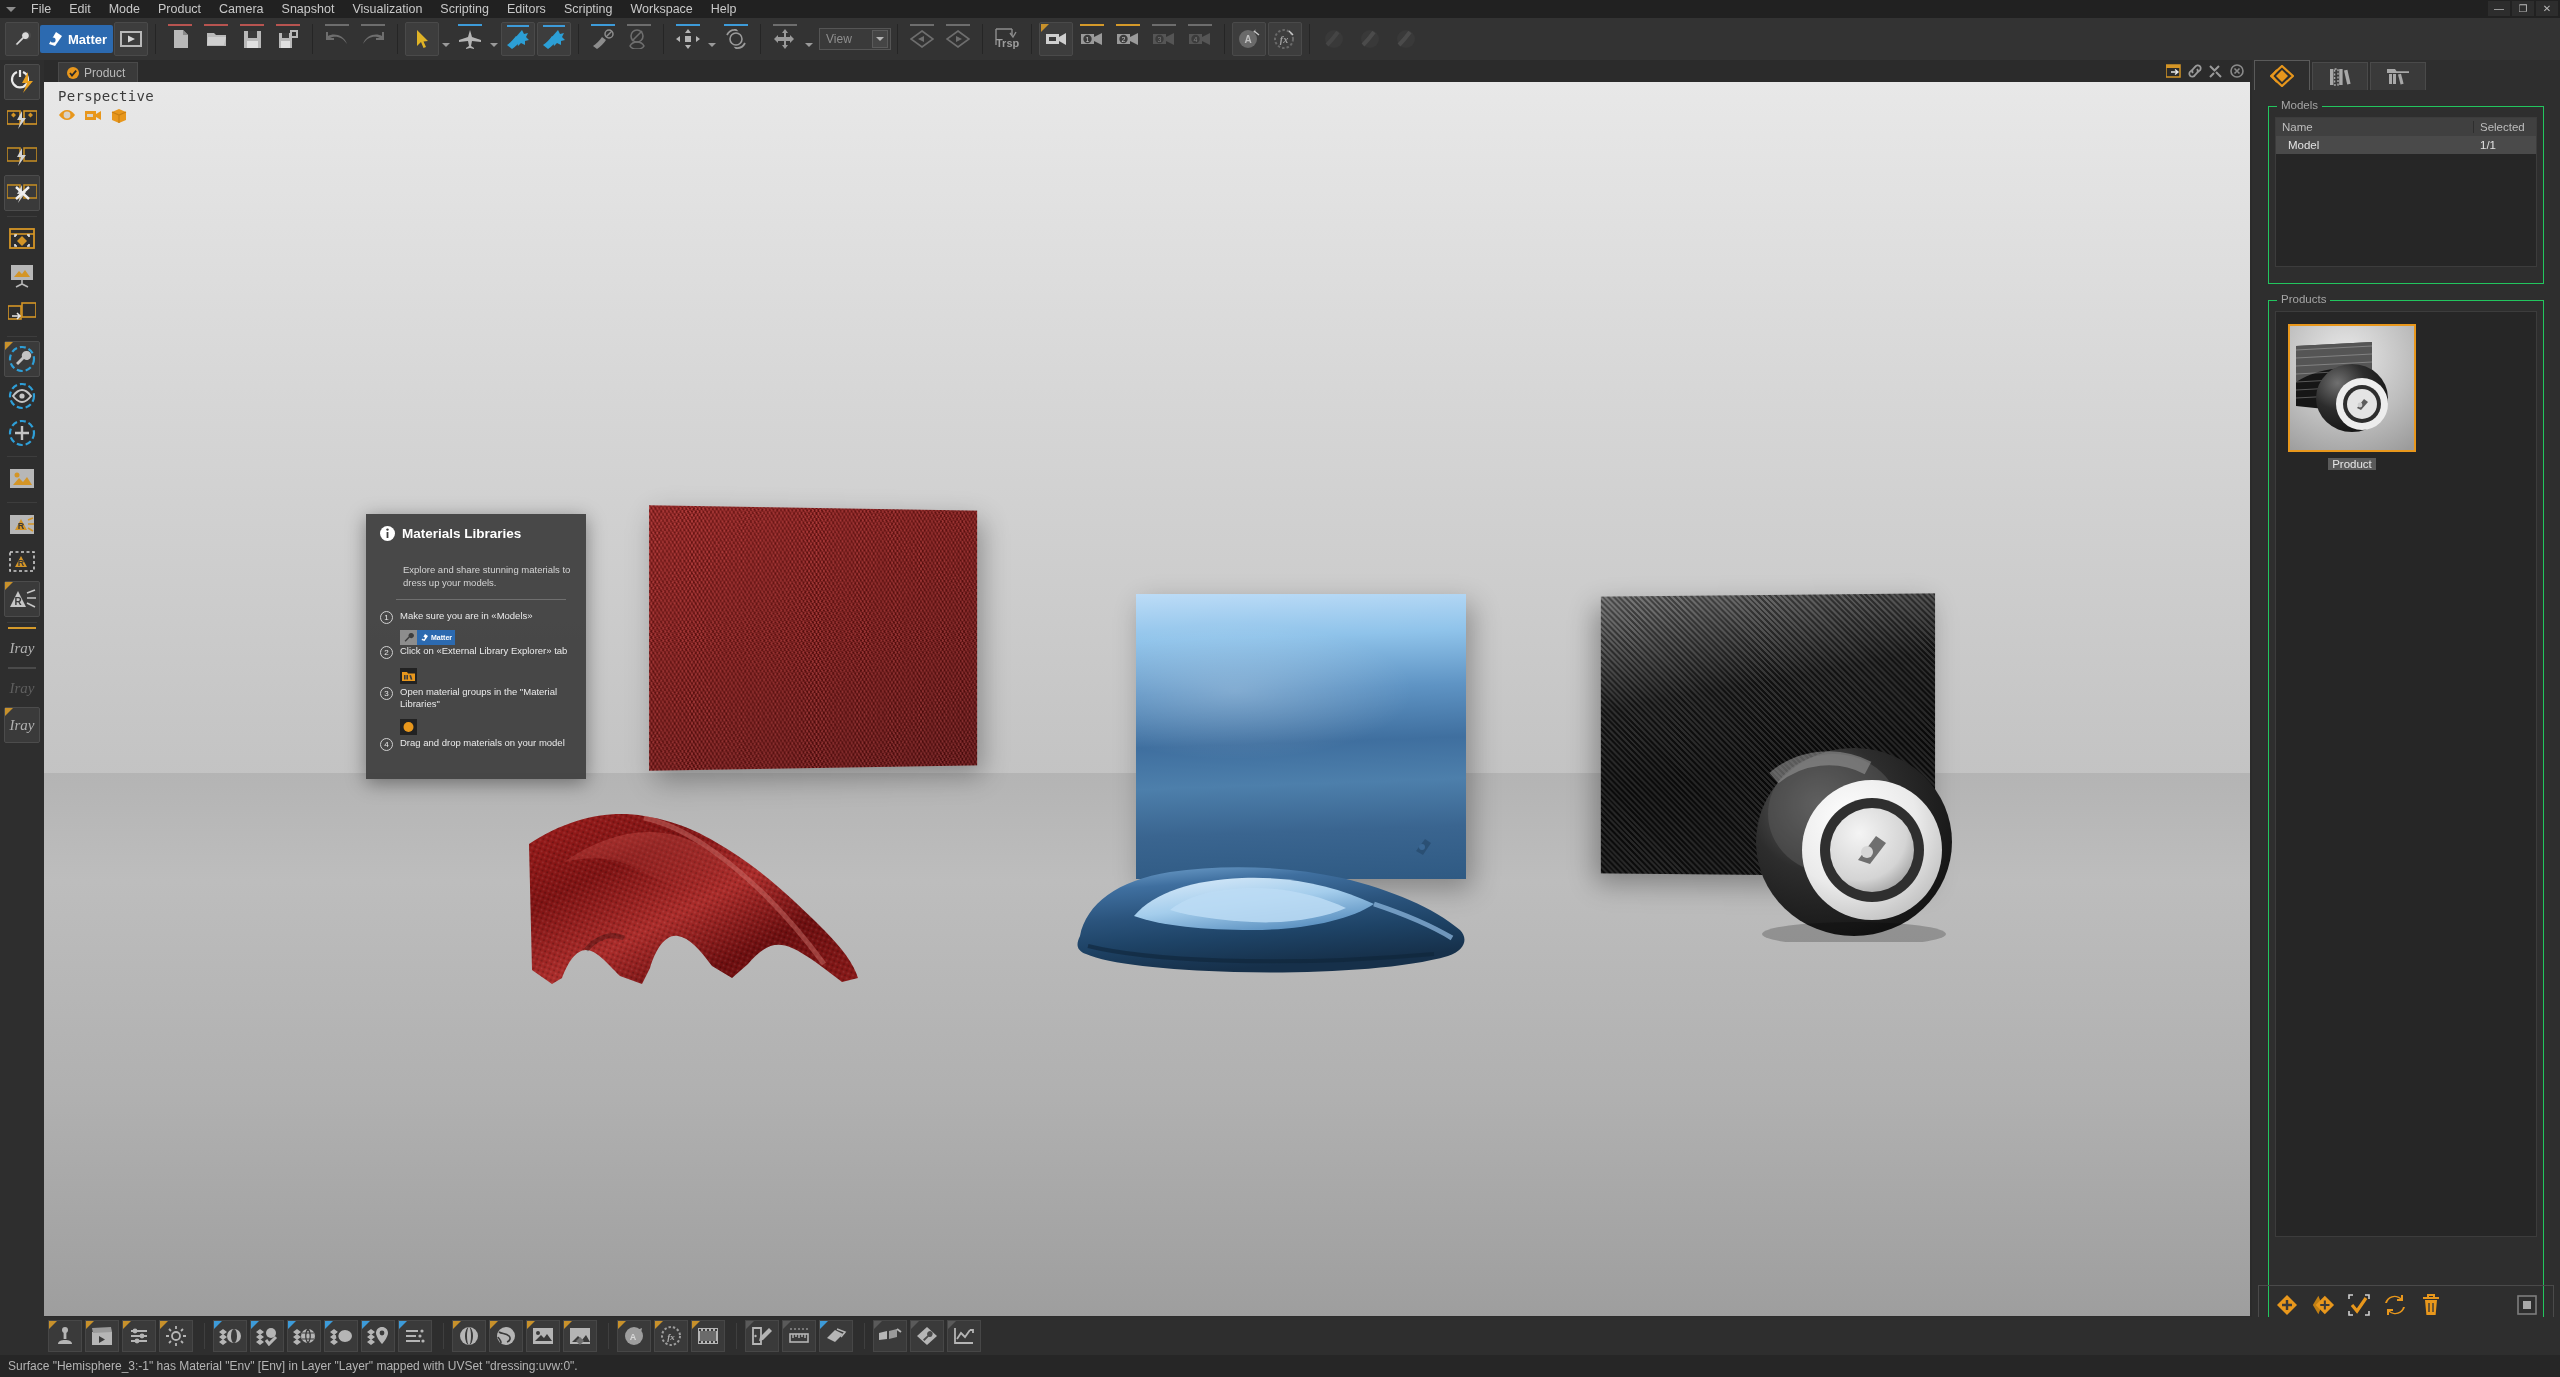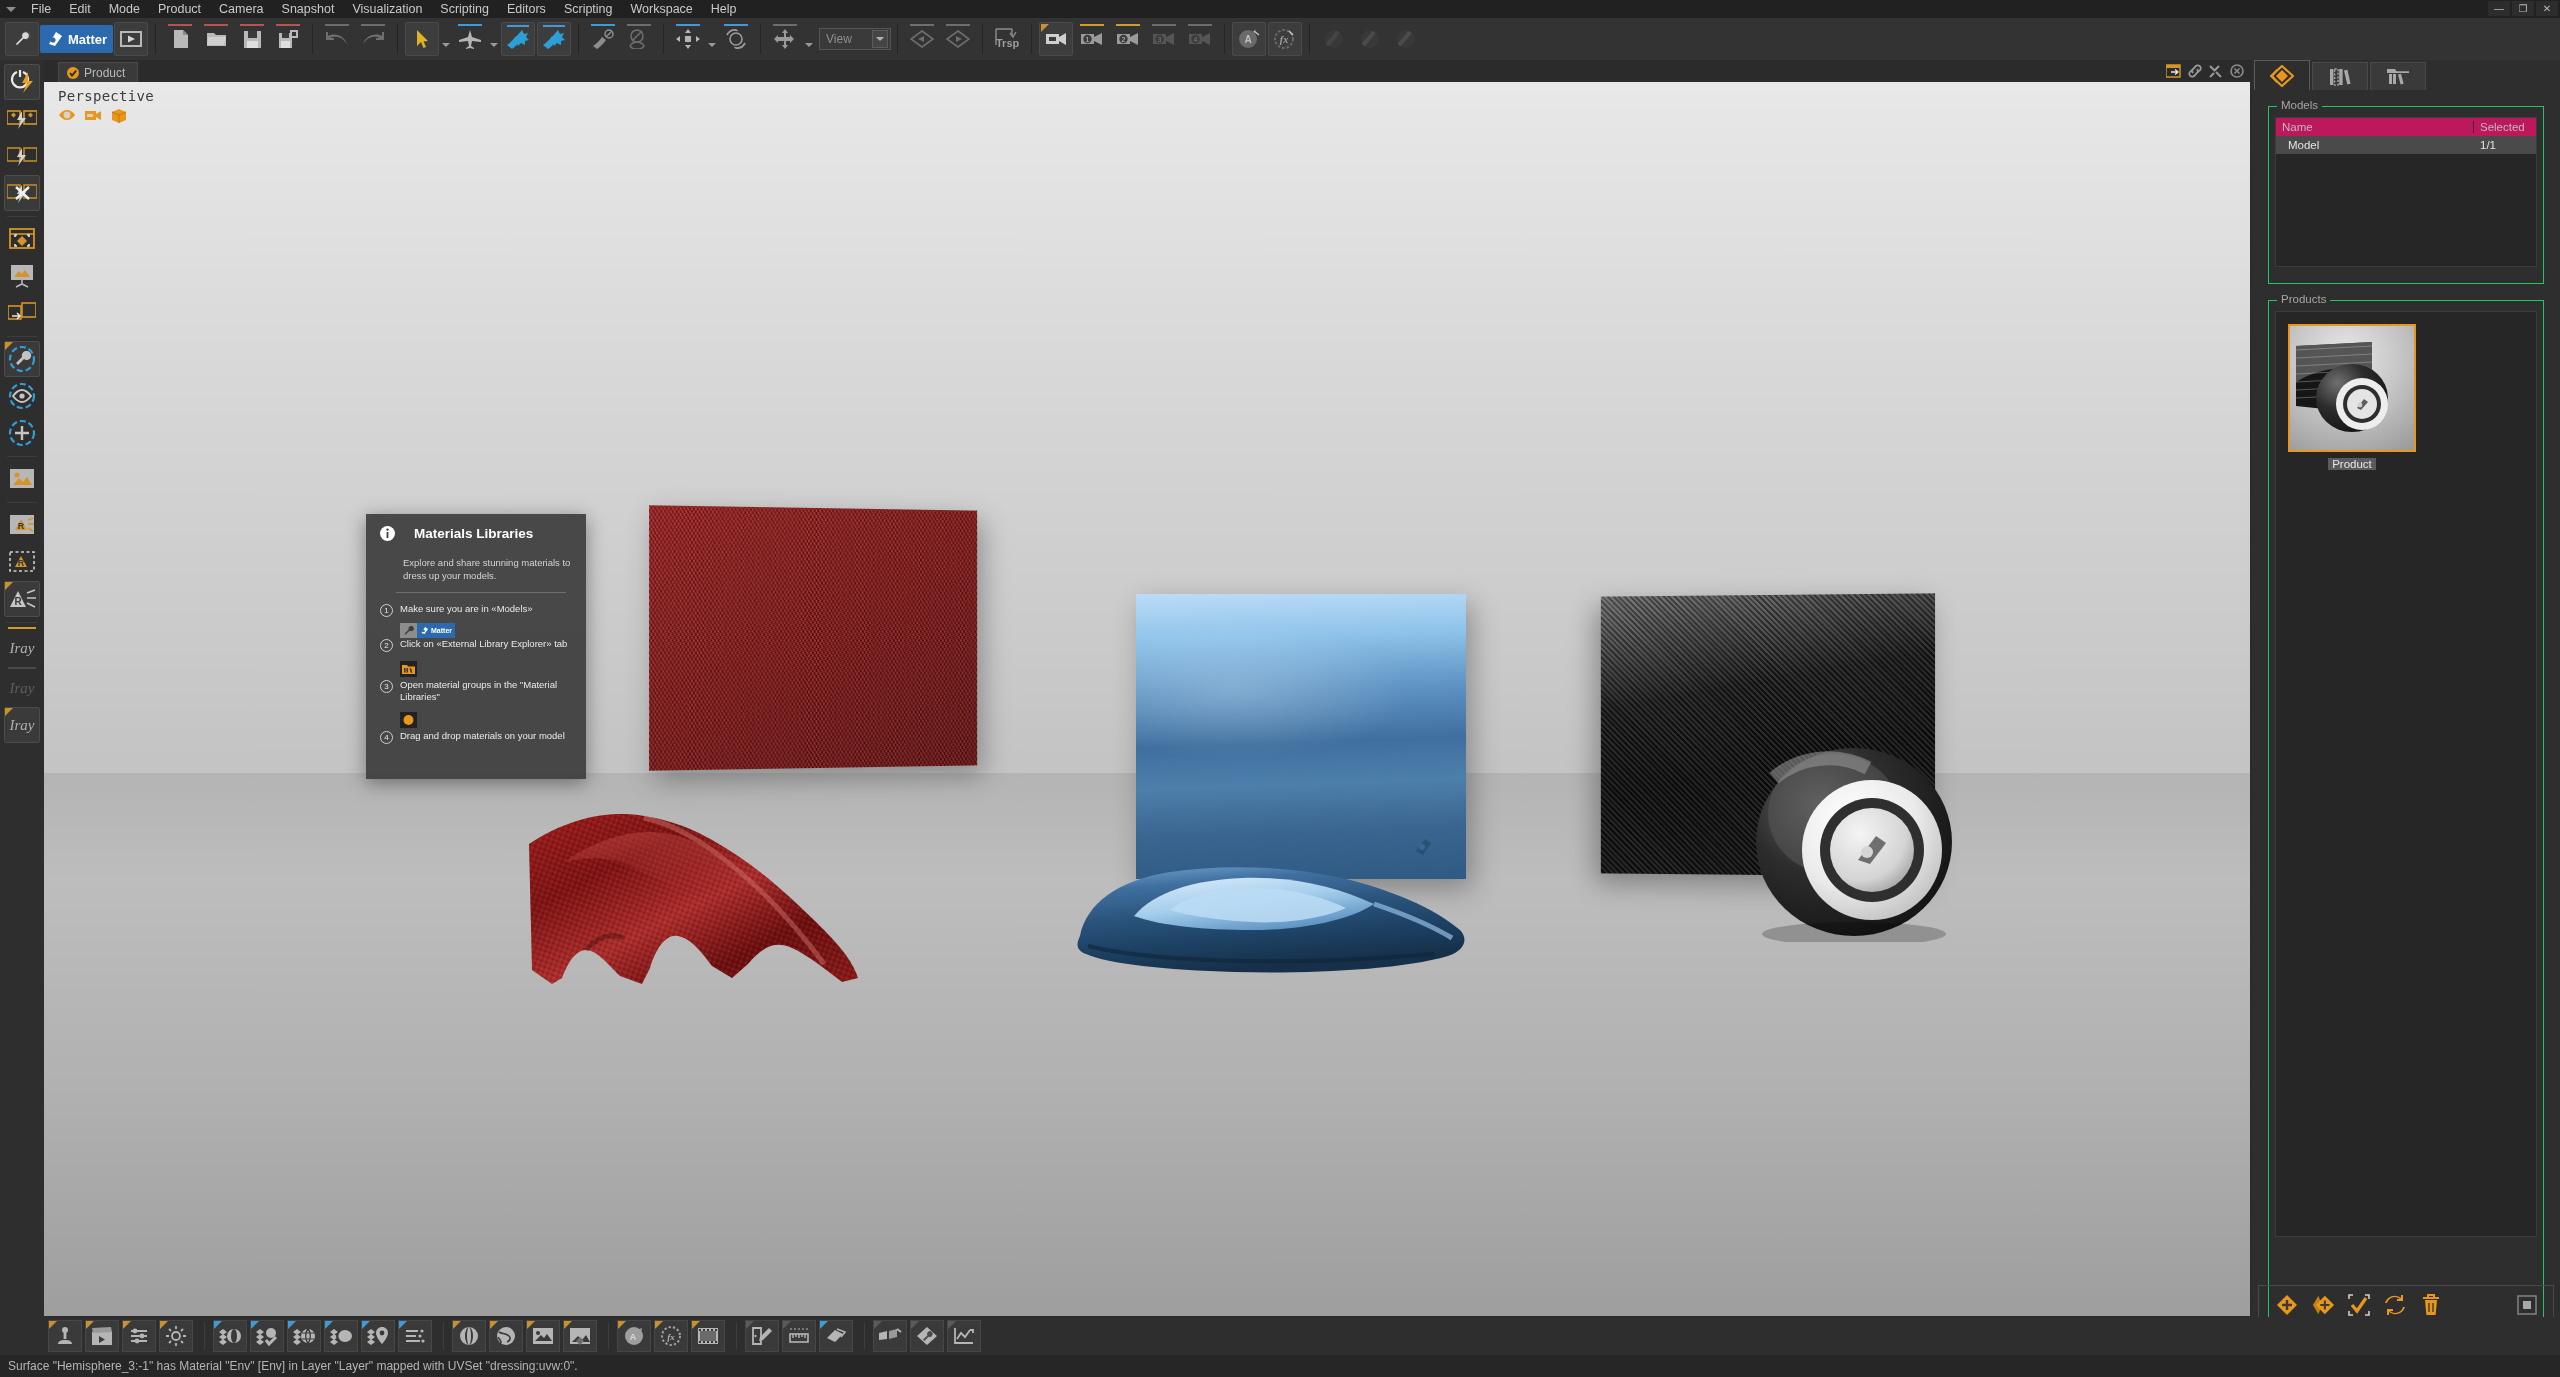--- a/index.html
+++ b/index.html
@@ -158,21 +158,21 @@
   #carform{ position:absolute; left:1030px; top:768px; width:400px; height:125px; }
   
   #sphere{ position:absolute; left:1690px; top:660px; width:250px; height:200px; }
 
   
   #overlay{
     position:absolute; left:322px; top:432px; width:220px; height:265px;
     background:rgba(61,61,61,.93); color:#e8e8e8; padding:12px 14px 10px 14px;
     box-shadow:0 4px 18px rgba(0,0,0,.4);
   }
-  #ov-head{display:flex;align-items:center;gap:19px;margin-bottom:16px;}
+  #ov-head{display:flex;align-items:center;gap:7px;margin-bottom:23px;}
   #ov-title{font-size:13.5px;font-weight:bold;color:#ffffff;}
   #ov-sub{font-size:9.5px;line-height:1.35;color:#d4d4d4;margin-left:23px;margin-bottom:9px;}
   #ov-rule{height:1px;background:#6f6f6f;margin:0 6px 10px 16px;}
   .ov-step{display:flex;gap:7px;margin-bottom:6px;align-items:flex-start;}
   .ov-num{
     flex:0 0 auto;width:13px;height:13px;border:1px solid #cfcfcf;border-radius:50%;
     font-size:8px;display:flex;align-items:center;justify-content:center;color:#e8e8e8;margin-top:1px;
   }
   .ov-txt{font-size:9.5px;line-height:1.3;color:#eaeaea;}
   .ov-chip{margin:3px 0 0 20px;display:inline-flex;align-items:center;}
@@ -187,21 +187,21 @@
   }
   #rp-tabs{display:flex;height:30px;padding-left:2px;align-items:flex-end;}
   .rp-tab{width:56px;height:28px;background:#3a3a3a;border:1px solid #4a4a4a;border-bottom:none;
     display:flex;align-items:center;justify-content:center;margin-right:2px;}
   .rp-tab.sel{background:#2e2e2e;border-color:#5a5a5a;height:30px;}
   .group{ margin:16px; border:1px solid #22c55e; position:relative; }
   .group > .glabel{
     position:absolute;top:-8px;left:8px;background:#2e2e2e;padding:0 4px;font-size:11.5px;color:#a5a5a5;
   }
   .glist{ margin:10px 6px 6px 6px; background:#262626; border:1px solid #3c3c3c; }
-  .ghead{ display:flex; background:#be185d; font-size:11.5px;color:#bdbdbd;height:18px;align-items:center;}
+  .ghead{ display:flex; background:#404040; font-size:11.5px;color:#bdbdbd;height:18px;align-items:center;}
   .ghead .c1{flex:1;padding-left:6px;border-right:1px solid #2e2e2e;}
   .ghead .c2{width:62px;padding-left:6px;}
   .grow{ display:flex; height:18px; align-items:center; font-size:11.5px; color:#e2e2e2; background:#4a4a4a;}
   .grow .c1{flex:1;padding-left:12px;}
   .grow .c2{width:62px;padding-left:6px;}
   #models-group{ height:178px; }
   #models-group .glist{ height:150px; }
   #products-group{ height:1032px; margin-top:14px;}
   #prod-inner{ margin:10px 6px 6px 6px; background:#262626;border:1px solid #3c3c3c;height:926px;position:relative;}
   #prod-thumb{

